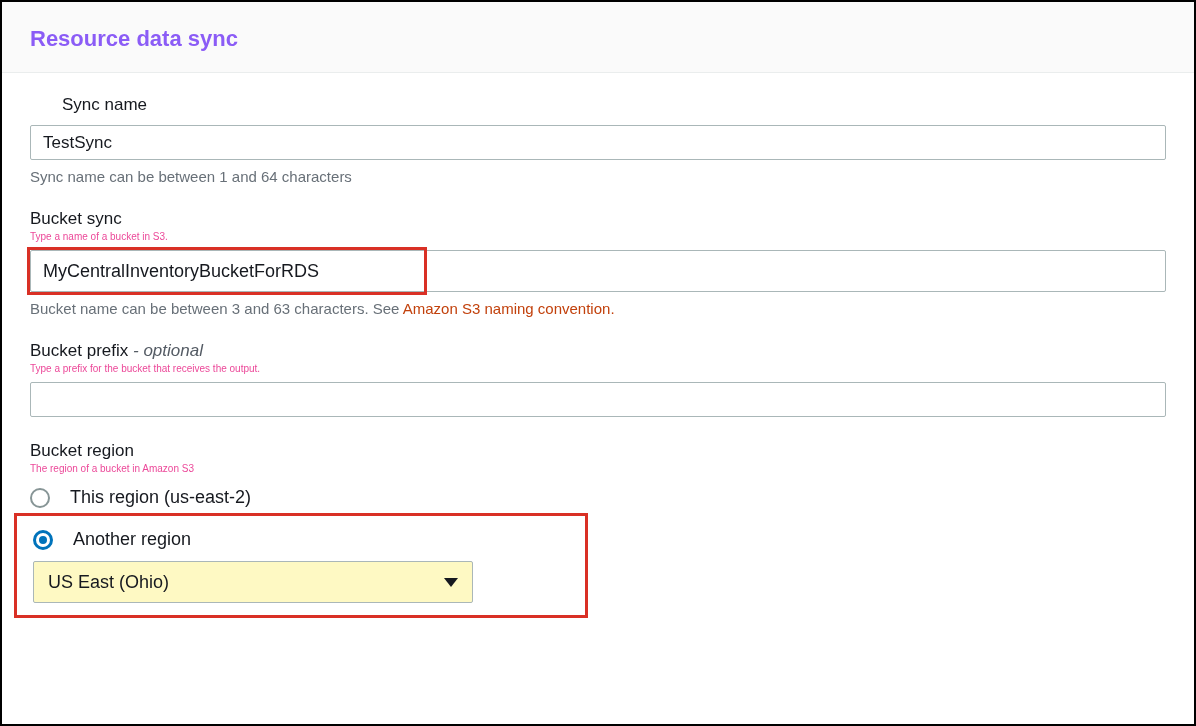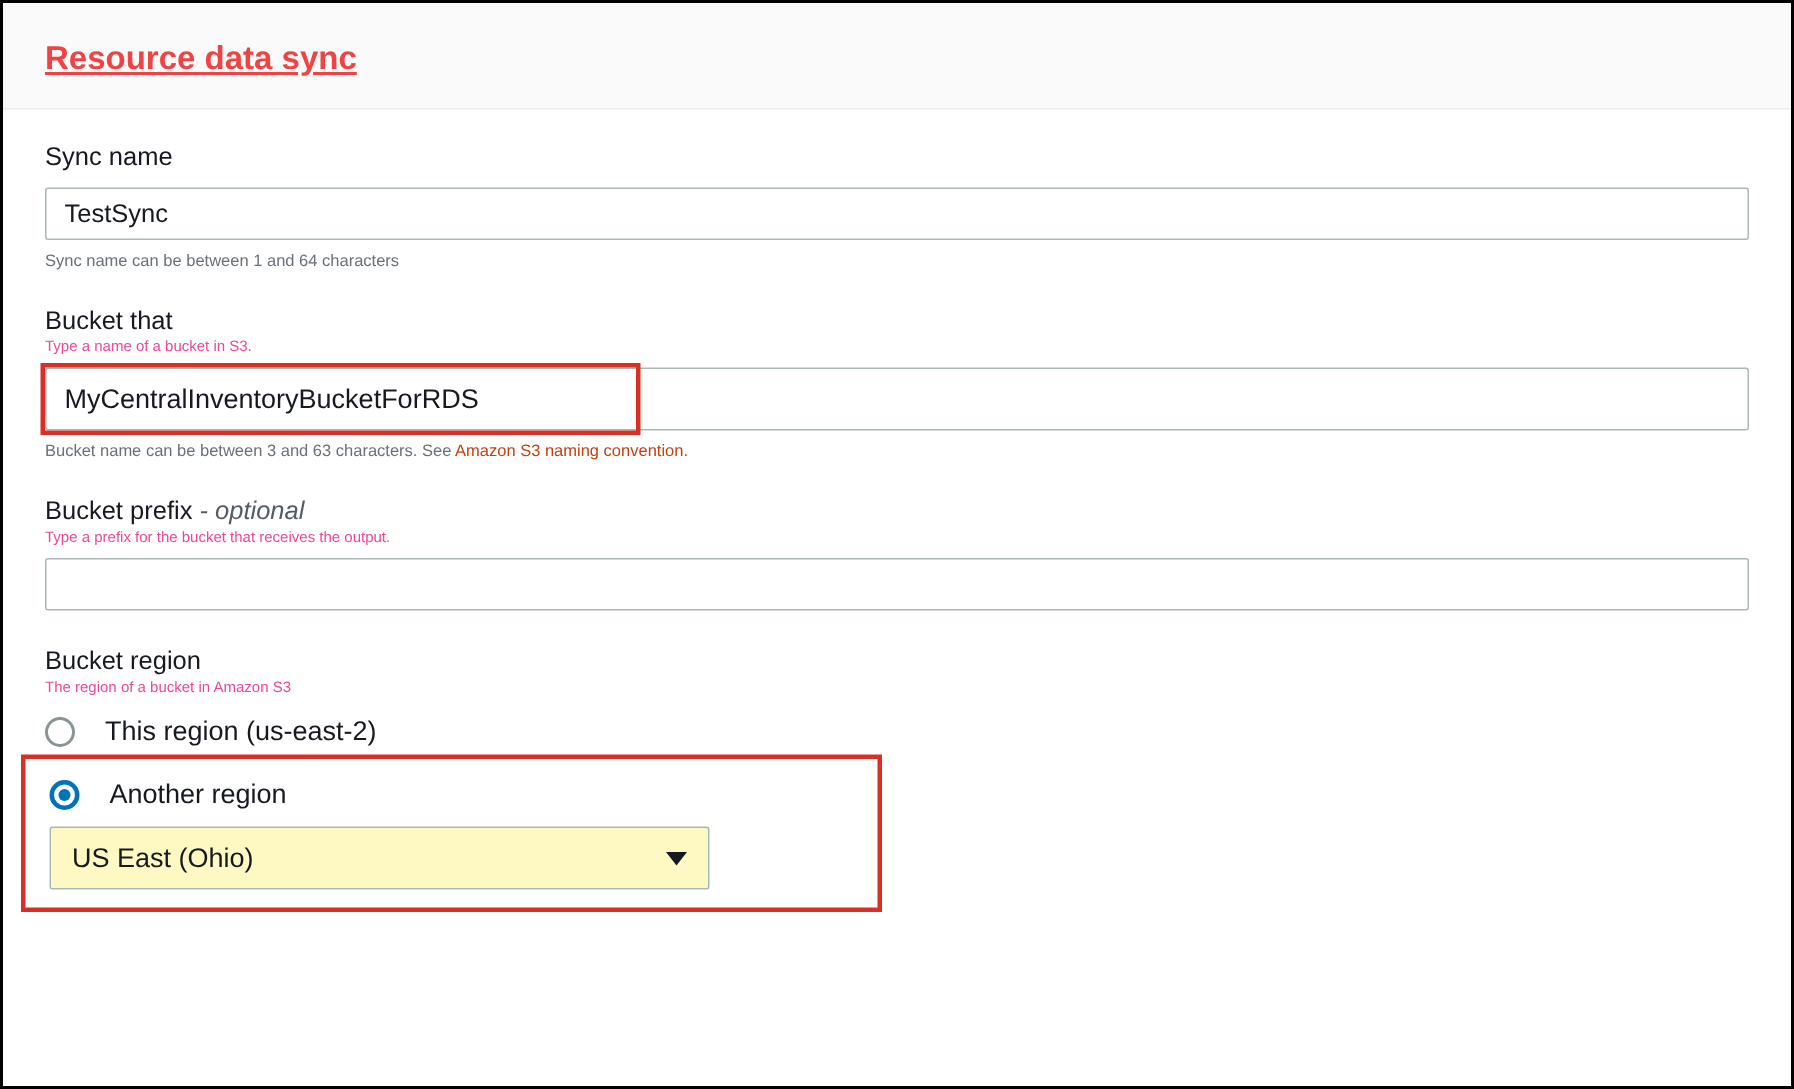--- a/index.html
+++ b/index.html
@@ -20,22 +20,21 @@
       overflow: hidden;
     }
     .header {
       padding: 24px 28px 20px 28px;
       border-bottom: 1px solid #eaeded;
       background: #fafafa;
     }
     .header h1 {
       font-size: 22px;
       font-weight: 700;
-      color: #ef4444;
-      text-decoration: underline;
+      color: #8b5cf6;
     }
     .form-body {
       padding: 22px 28px;
     }
     .field-group {
       margin-bottom: 24px;
     }
     .field-label {
       font-size: 17px;
       color: #16191f;
@@ -46,21 +45,21 @@
     .field-label .optional {
       font-style: italic;
       color: #545b64;
     }
     .field-sub {
       font-size: 10px;
       color: #ec4899;
       margin-bottom: 8px;
     }
     .field-helper {
-      font-size: 11px;
+      font-size: 15px;
       color: #687078;
       margin-top: 8px;
     }
     .field-helper a {
       color: #c2410c;
       text-decoration: none;
     }
     .text-input {
       width: 100%;
       height: 35px;
@@ -151,40 +150,41 @@
     }
     .region-highlight-wrapper {
       position: relative;
       margin-left: -16px;
       padding: 8px 16px 12px 16px;
       border: 3px solid #d93025;
       width: 574px;
     }
     .sync-group .field-label {
       margin-bottom: 10px;
+      margin-left: 32px;
     }
   </style>
 </head>
 <body>
 
 <div class="page-container">
   <div class="header">
     <h1>Resource data sync</h1>
   </div>
 
   <div class="form-body">
 
     <div class="field-group sync-group">
       <label class="field-label">Sync name</label>
       <input type="text" class="text-input" value="TestSync" style="">
       <div class="field-helper">Sync name can be between 1 and 64 characters</div>
     </div>
 
     <div class="field-group">
-      <label class="field-label">Bucket that</label>
+      <label class="field-label">Bucket sync</label>
       <div class="field-sub">Type a name of a bucket in S3.</div>
       <div class="bucket-name-wrapper">
         <input type="text" class="text-input" value="MyCentralInventoryBucketForRDS" style="">
         <div class="red-overlay-bucket"></div>
       </div>
       <div class="field-helper">
         <span>Bucket name can be between 3 and 63 characters. See </span><a href="#">Amazon S3 naming convention.</a>
       </div>
     </div>
 

